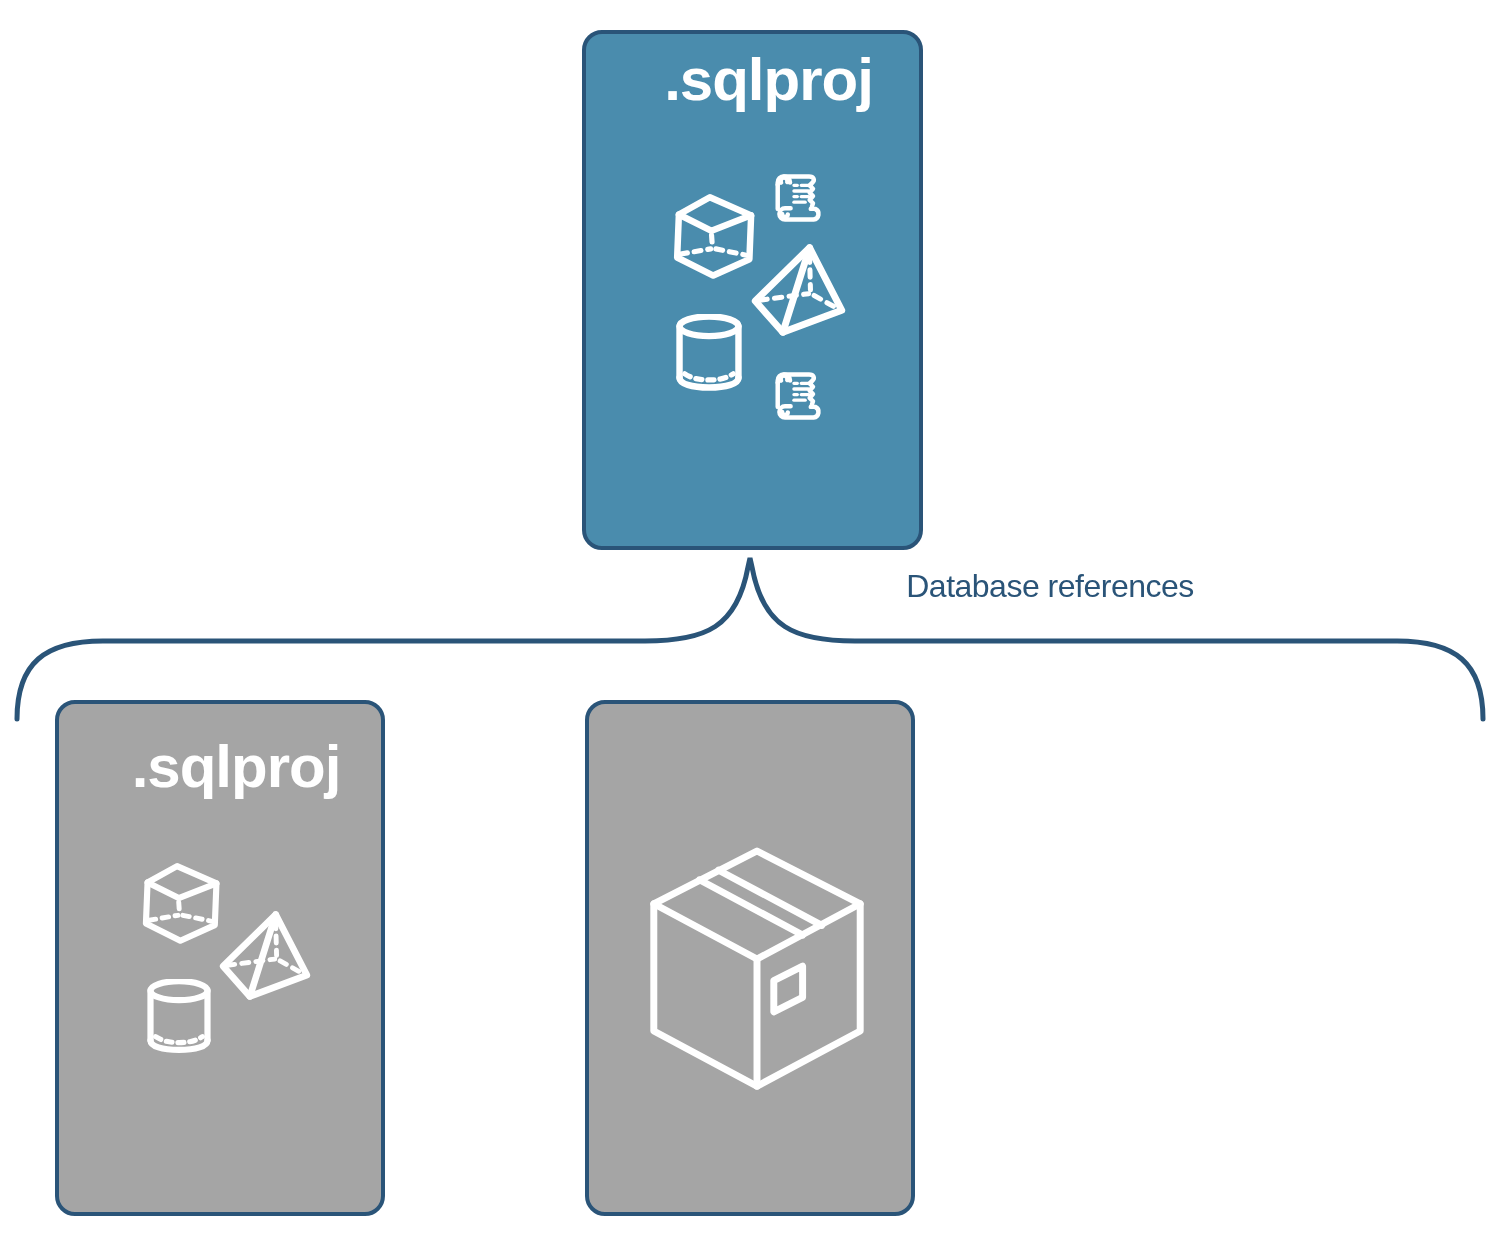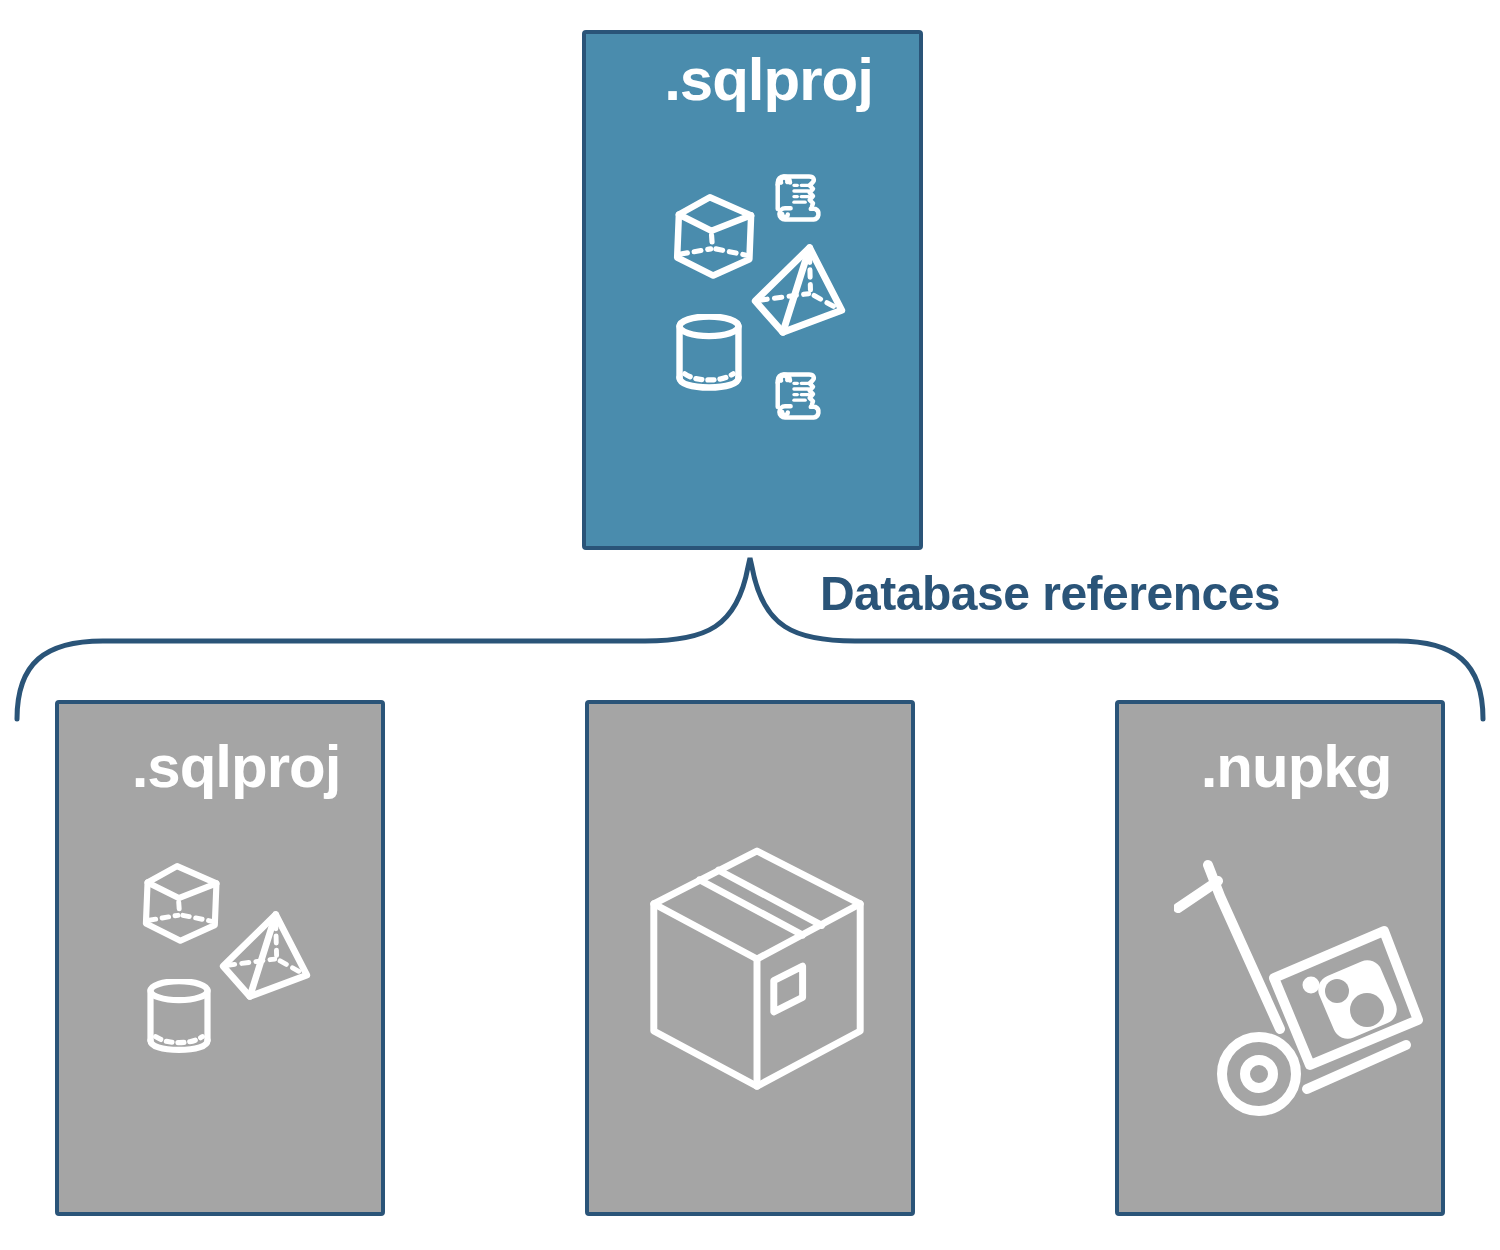--- a/index.html
+++ b/index.html
@@ -2,38 +2,38 @@
 <html style="--bg: #ffffff; --root-fill: #4a8cad; --child-fill: #a5a5a5; --accent: #2a5478; --icon: #ffffff;"><head>
 <meta charset="utf-8">
 <style>
   html,body{margin:0;padding:0;background:#ffffff;}
   .canvas{
     position:relative;width:1500px;height:1250px;background:var(--bg,#fff);
     font-family:"Liberation Sans",sans-serif;overflow:hidden;
   }
   .card{
     position:absolute;box-sizing:border-box;border:4px solid var(--accent);
-    border-radius:4px;
+    border-radius:20px;
     padding-left:32px;
   }
   .card-root{left:582px;top:30px;width:341px;height:520px;background:var(--root-fill);}
   .card-child{top:700px;width:330px;height:516px;background:var(--child-fill);}
   .card-child.c0{left:55px;}
   .card-child.c1{left:585px;}
   .card-child.c2{left:1115px;}
   .card-title{
     margin-top:16px;text-align:center;color:#ffffff;font-weight:700;
     font-size:60px;line-height:1;letter-spacing:-1px;
   }
   .card-child .card-title{margin-top:33px;}
   .ic{position:absolute;color:#ffffff;}
   .brace-svg{position:absolute;left:0;top:0;width:1500px;height:1250px;pointer-events:none;}
   .brace-label{
     position:absolute;left:1050px;top:570px;transform:translateX(-50%);
-    white-space:nowrap;color:var(--accent);font-weight:700;font-size:48px;
+    white-space:nowrap;color:var(--accent);font-weight:400;font-size:32px;
     letter-spacing:-0.5px;line-height:1;
   }
   .defs{position:absolute;width:0;height:0;overflow:hidden;}
 </style>
 </head>
 <body>
 
 <div class="canvas">
 
   <svg class="defs" aria-hidden="true">
@@ -156,20 +156,14 @@
         <use href="#icon-cylinder"></use>
       </svg>
   </div>
 
   <div class="card card-child c1">
     <svg class="ic" style="left:48px;top:130px;width:240px;height:274px">
         <use href="#icon-box"></use>
       </svg>
   </div>
 
-  <div class="card card-child c2">
-    <div class="card-title">.nupkg</div>
-    <svg class="ic" style="left:55px;top:128px;width:250px;height:285px">
-        <use href="#icon-handtruck"></use>
-      </svg>
-  </div>
 
 </div>
 
 </body></html>

